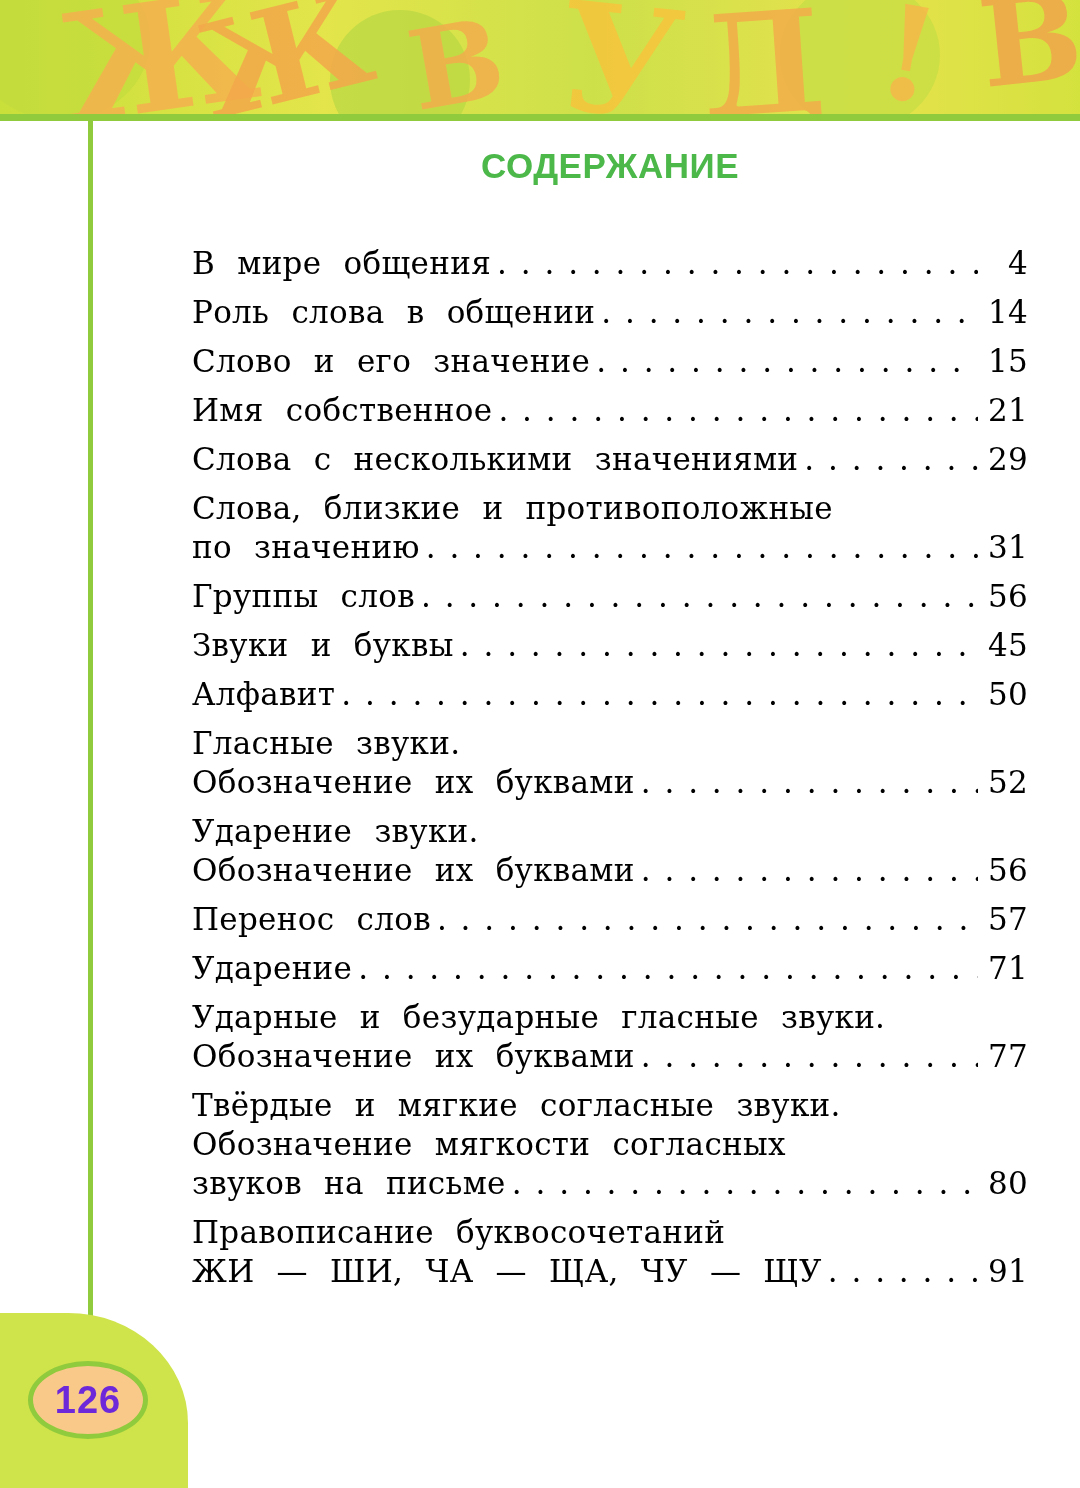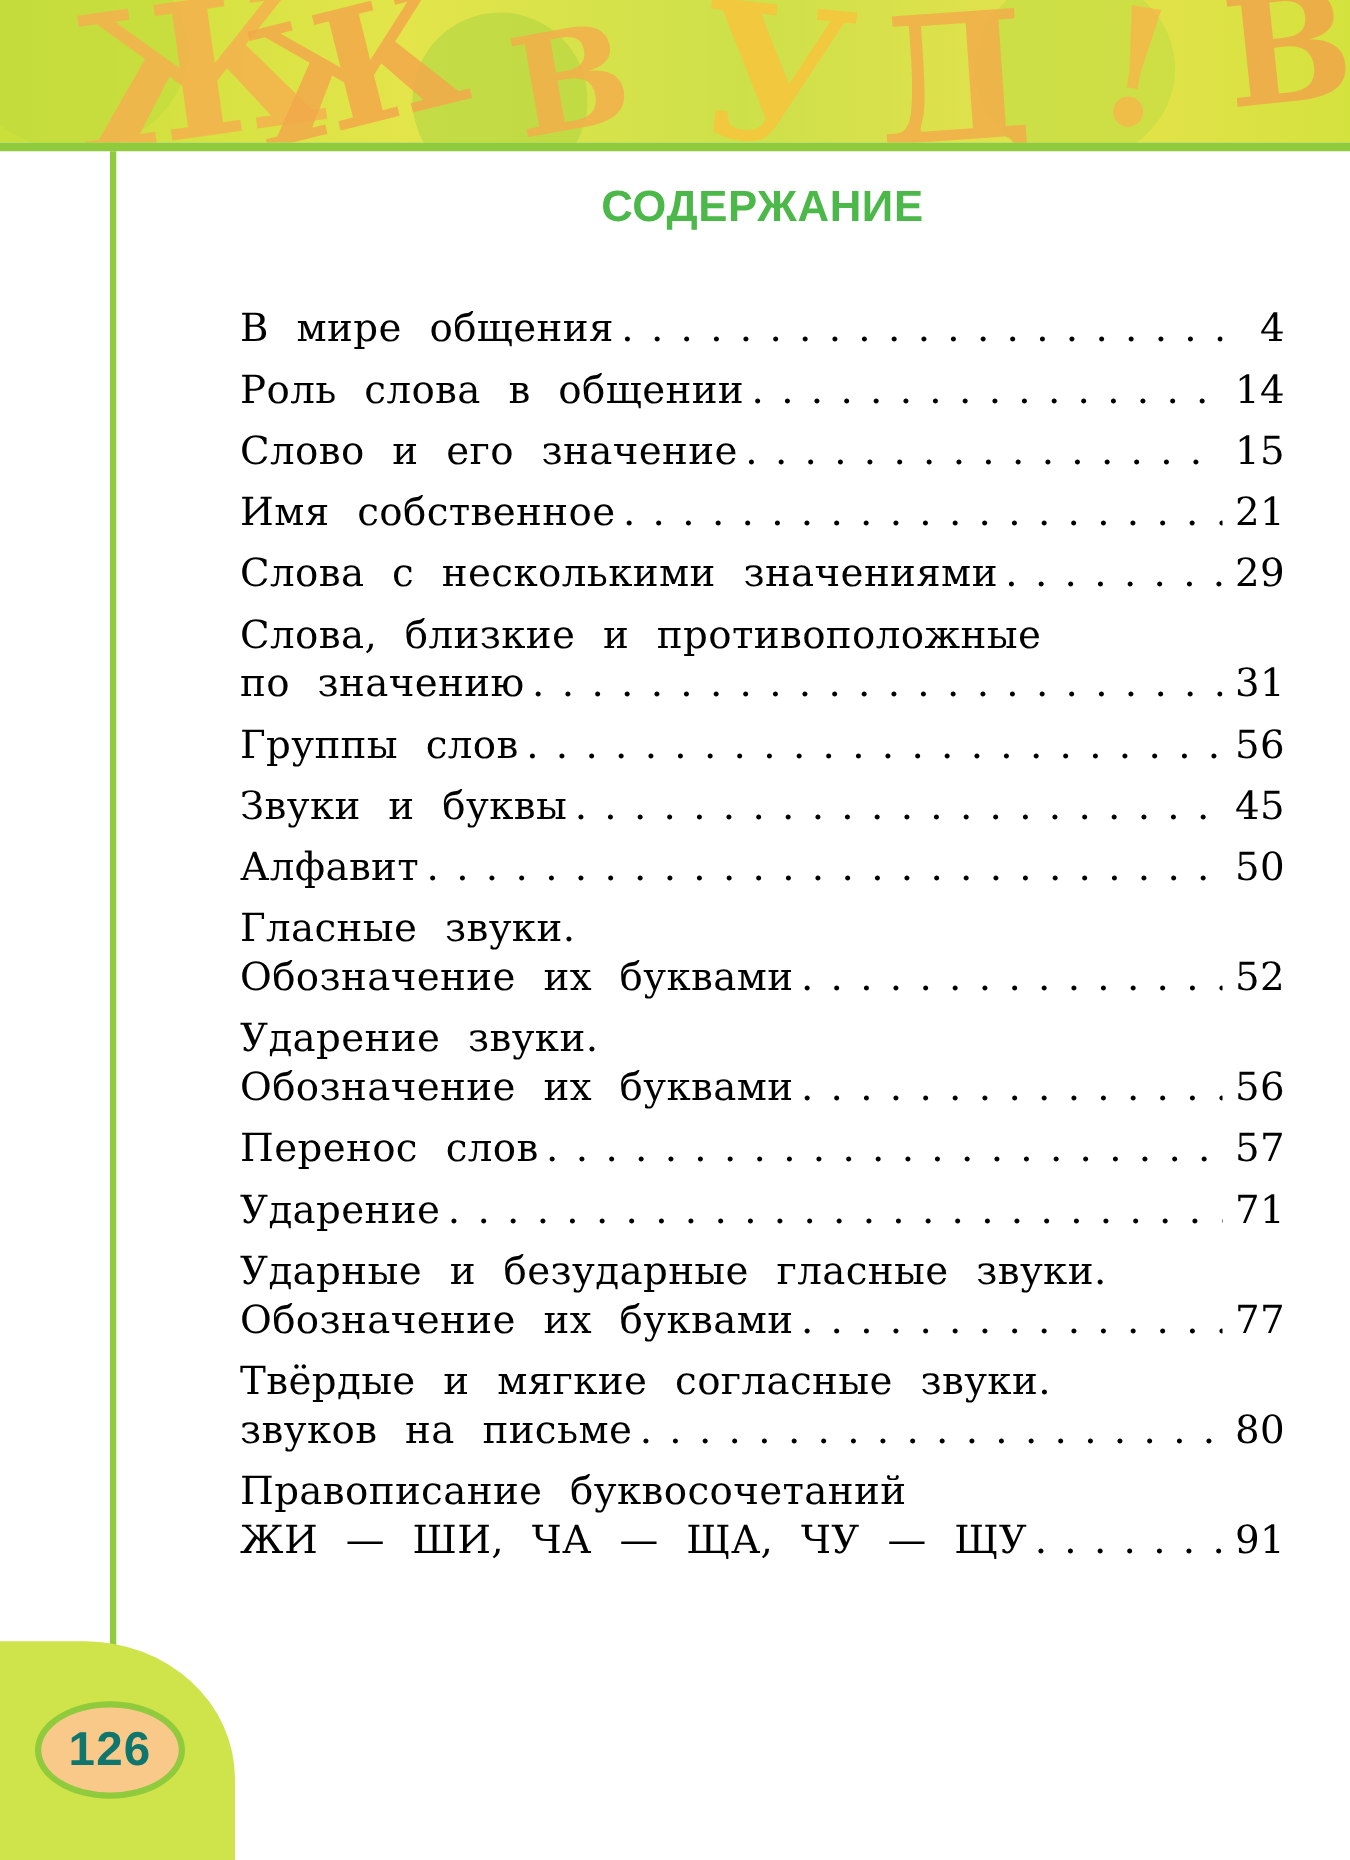--- a/index.html
+++ b/index.html
@@ -8,21 +8,21 @@
   .banner { position:absolute; left:0; top:0; width:1080px; height:114px; overflow:hidden;
             background:linear-gradient(90deg,#c9df3a 0%,#e3e54a 30%,#cde04a 55%,#e6e24c 80%,#d4e23e 100%); }
   .banner .blob { position:absolute; border-radius:50%; opacity:.75; }
   .banner .glyph { position:absolute; font-family:"DejaVu Serif", serif; font-weight:bold; font-size:150px; line-height:1; opacity:.85; }
   .banner-line { position:absolute; left:0; top:114px; width:1080px; height:7px; background:#8fcb3c; }
   .vline { position:absolute; left:88px; top:121px; width:5px; height:1290px; background:#8fcb3c; }
   .corner { position:absolute; left:0; top:1313px; width:188px; height:175px; background:#cfe34a;
             border-top-right-radius:120px 110px; }
   .page-oval { position:absolute; left:28px; top:1361px; width:120px; height:78px; border:5px solid #8fcb3c;
                border-radius:50%; background:#f9c98a; box-sizing:border-box; display:flex; align-items:center; justify-content:center; }
-  .page-num { font-family:"Liberation Sans", sans-serif; font-weight:bold; font-size:38px; color:#0f766e; letter-spacing:1px; }
+  .page-num { font-family:"Liberation Sans", sans-serif; font-weight:bold; font-size:38px; color:#6d28d9; letter-spacing:1px; }
   .title { position:absolute; left:0; width:1220px; top:146px; text-align:center;
            font-family:"Liberation Sans", sans-serif; font-weight:bold; font-size:35px; color:#4cb84a; letter-spacing:.5px; }
   .toc { position:absolute; left:192px; top:244px; width:836px; color:#000000; }
   .entry { margin-bottom:10px; }
   .line { display:flex; align-items:baseline; font-size:31px; line-height:39px; word-spacing:12px; letter-spacing:.3px; white-space:nowrap; }
   .line .txt { flex:0 0 auto; }
   .line .dots { flex:1 1 auto; overflow:hidden; letter-spacing:7px; margin:0 6px; }
   .line .dots::before { content:". . . . . . . . . . . . . . . . . . . . . . . . . . . . . . . . . . . . . . . . . . . . . . . . . . . . . . . . . . . . ."; letter-spacing:0; word-spacing:4px; }
   .line .pg { flex:0 0 auto; text-align:right; min-width:44px; }
 </style>
@@ -155,20 +155,23 @@
         <span class="txt">Обозначение их буквами</span>
         <span class="dots"></span>
         <span class="pg">77</span>
       </div>
     </div>
     <div class="entry">
       <div class="line">
         <span class="txt">Твёрдые и мягкие согласные звуки.</span>
       </div>
       <div class="line">
+        <span class="txt">Обозначение мягкости согласных</span>
+      </div>
+      <div class="line">
         <span class="txt">звуков на письме</span>
         <span class="dots"></span>
         <span class="pg">80</span>
       </div>
     </div>
     <div class="entry">
       <div class="line">
         <span class="txt">Правописание буквосочетаний</span>
       </div>
       <div class="line">

